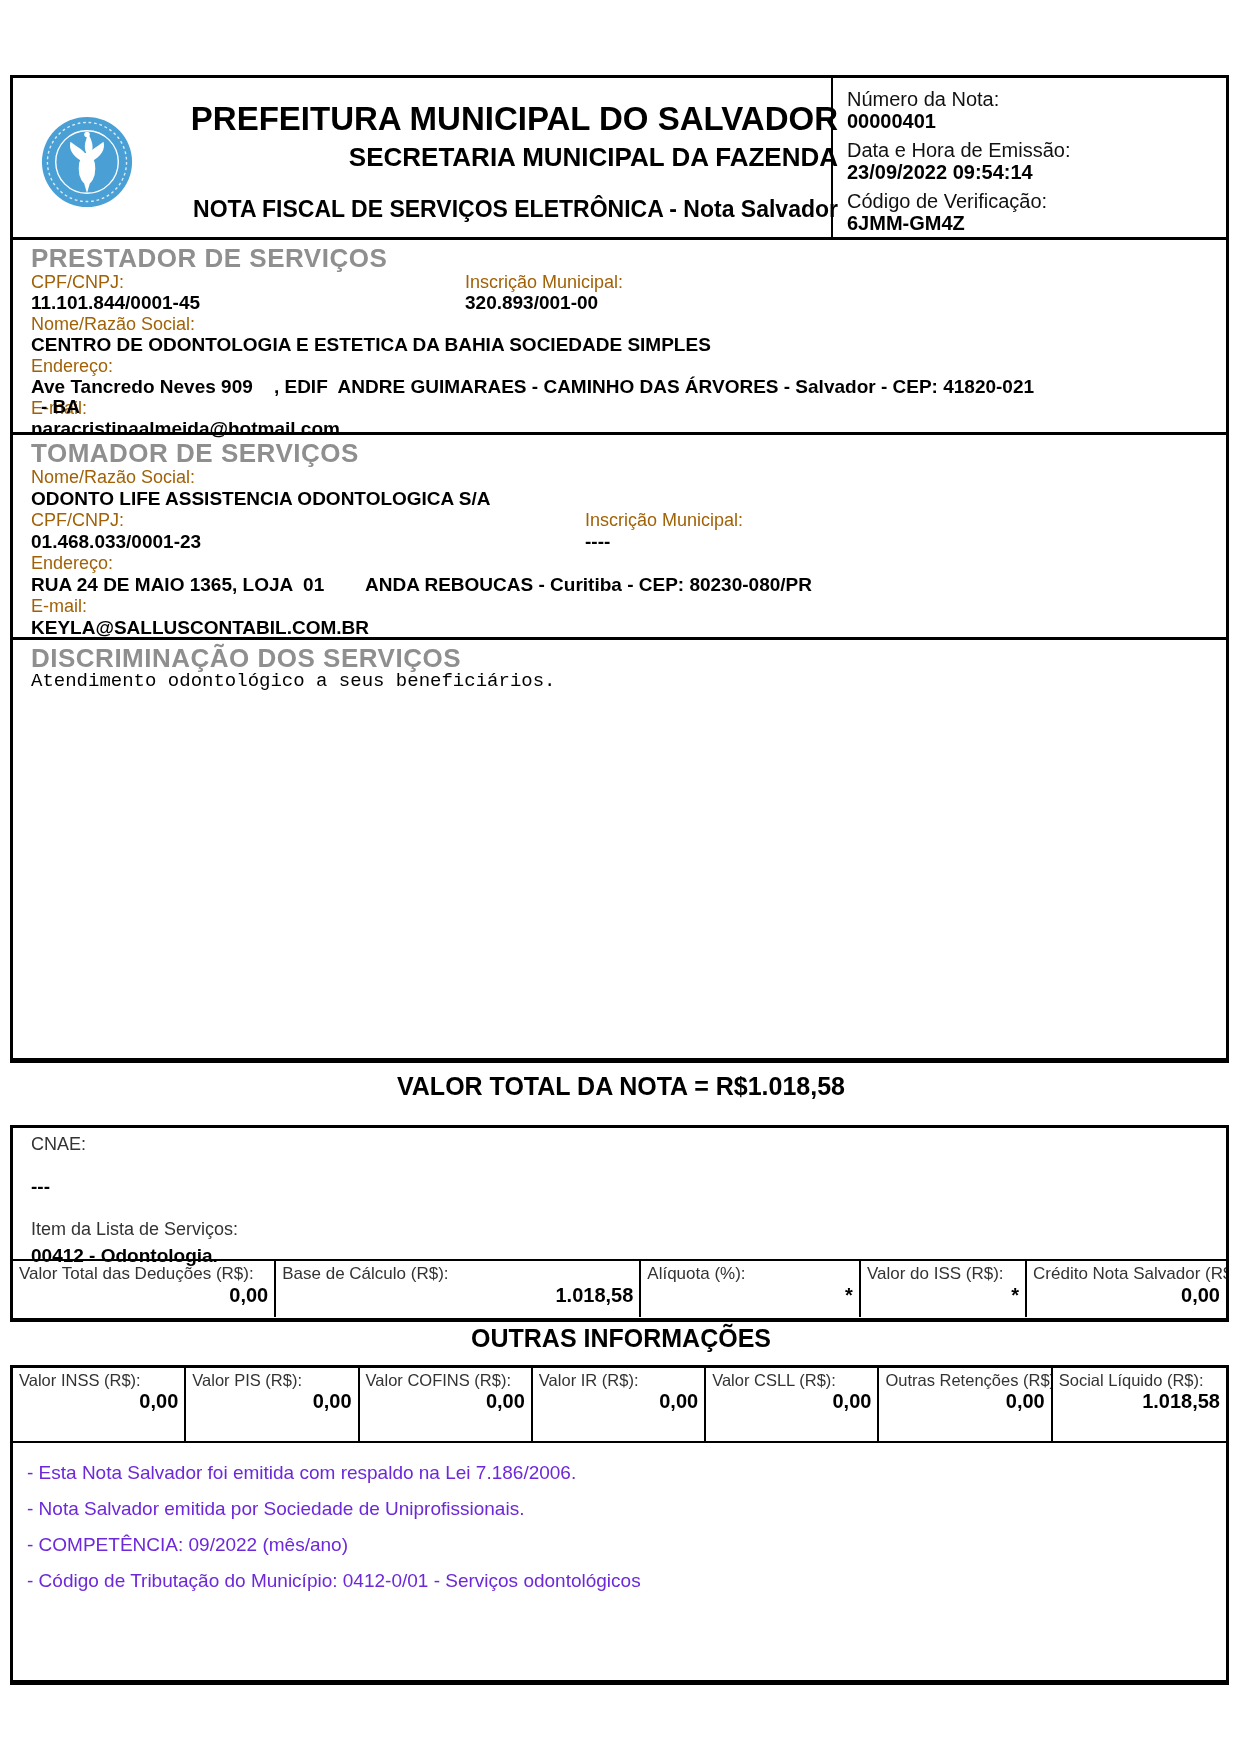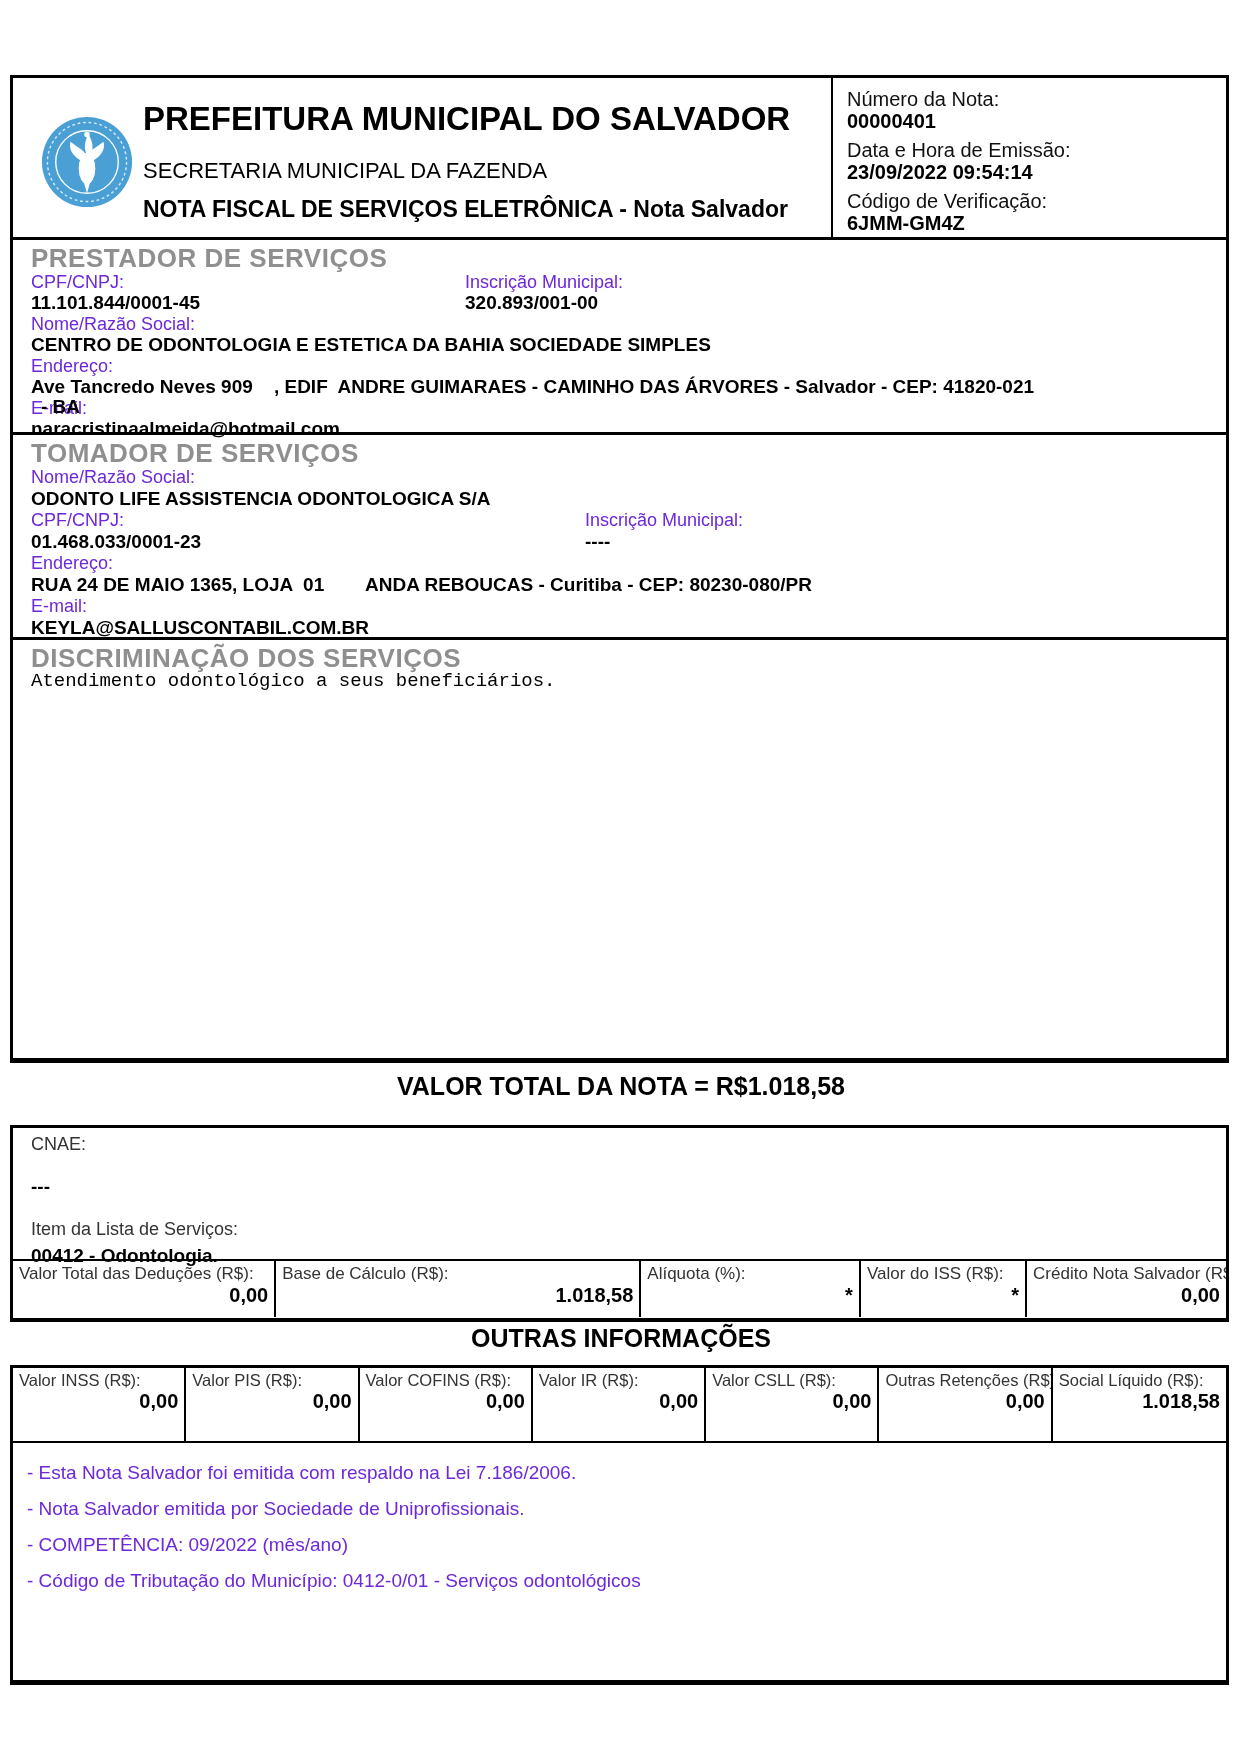--- a/index.html
+++ b/index.html
@@ -2,37 +2,37 @@
 <html><head>
 <meta charset="utf-8">
 <style>
   html,body{margin:0;padding:0;background:#fff;}
   body{width:1242px;height:1744px;position:relative;font-family:"Liberation Sans",sans-serif;color:#000;}
   .box{position:absolute;left:10px;width:1219px;border:3px solid #000;background:#fff;box-sizing:border-box;}
   
   #main-box{top:75px;height:988px;border-bottom-width:5px;}
   .header-row{position:relative;height:159px;border-bottom:3px solid #000;}
   .logo-wrap{position:absolute;left:28px;top:38px;width:92px;height:92px;}
-  .title-area{position:absolute;left:130px;top:0;width:695px;height:100%;text-align:left;}
+  .title-area{position:absolute;left:130px;top:0;width:695px;height:100%;text-align:right;}
   .main-title{font-size:33px;font-weight:bold;margin-top:22px;letter-spacing:0px;}
-  .sub-title{font-size:22px;font-weight:normal;margin-top:20px;}
+  .sub-title{font-size:26px;font-weight:bold;margin-top:4px;}
   .doc-title{font-size:23px;font-weight:bold;position:absolute;bottom:14px;width:100%;}
   .meta-area{position:absolute;right:0;top:0;width:395px;height:100%;border-left:2px solid #000;padding:10px 0 0 14px;box-sizing:border-box;}
   .meta-pair{margin-bottom:7px;}
   .meta-label{font-size:20px;line-height:22px;color:#111;}
   .meta-value{font-size:20px;line-height:22px;font-weight:bold;}
   
   .section{position:relative;padding:4px 0 0 18px;box-sizing:border-box;}
   #prestador{height:195px;border-bottom:3px solid #000;}
   #tomador{height:205px;border-bottom:3px solid #000;}
   #discriminacao{height:417px;}
   .section-title{font-size:26px;font-weight:bold;color:#8f8f8f;line-height:28px;letter-spacing:0.5px;}
   .fline{position:relative;line-height:20px;}
   #tomador .fline{line-height:21px;}
-  .label{font-size:18px;color:#6d28d9;}
+  .label{font-size:18px;color:#a16207;}
   .val{font-size:19px;font-weight:bold;color:#000;white-space:pre;}
   .col-right-p{position:absolute;left:434px;top:0;}
   .col-right-t{position:absolute;left:554px;top:0;}
   .addr2{position:absolute;left:334px;top:0;}
   .overlap-ba{position:absolute;left:10px;top:-1px;}
   .mono-text{font-family:"Liberation Mono","DejaVu Sans Mono",monospace;font-size:19px;margin-top:-2px;}
   
   .total-line{position:absolute;top:1072px;left:0;width:100%;text-align:center;font-size:25px;font-weight:bold;}
   
   #fiscal-box{top:1125px;height:197px;border-bottom-width:4px;}

